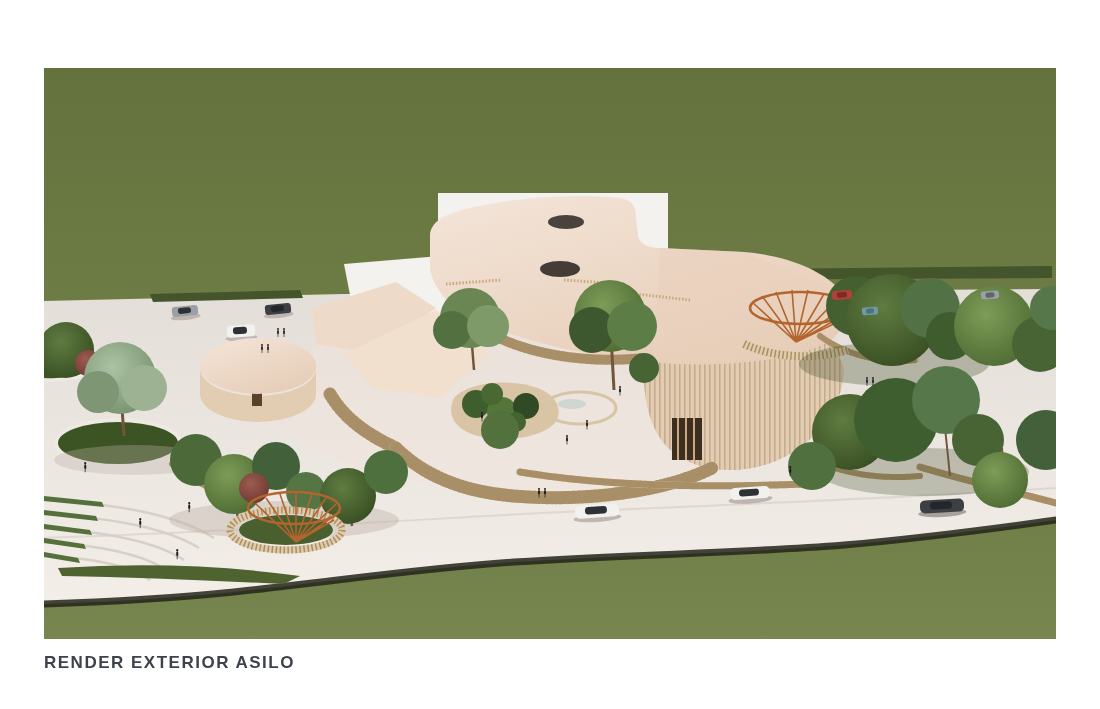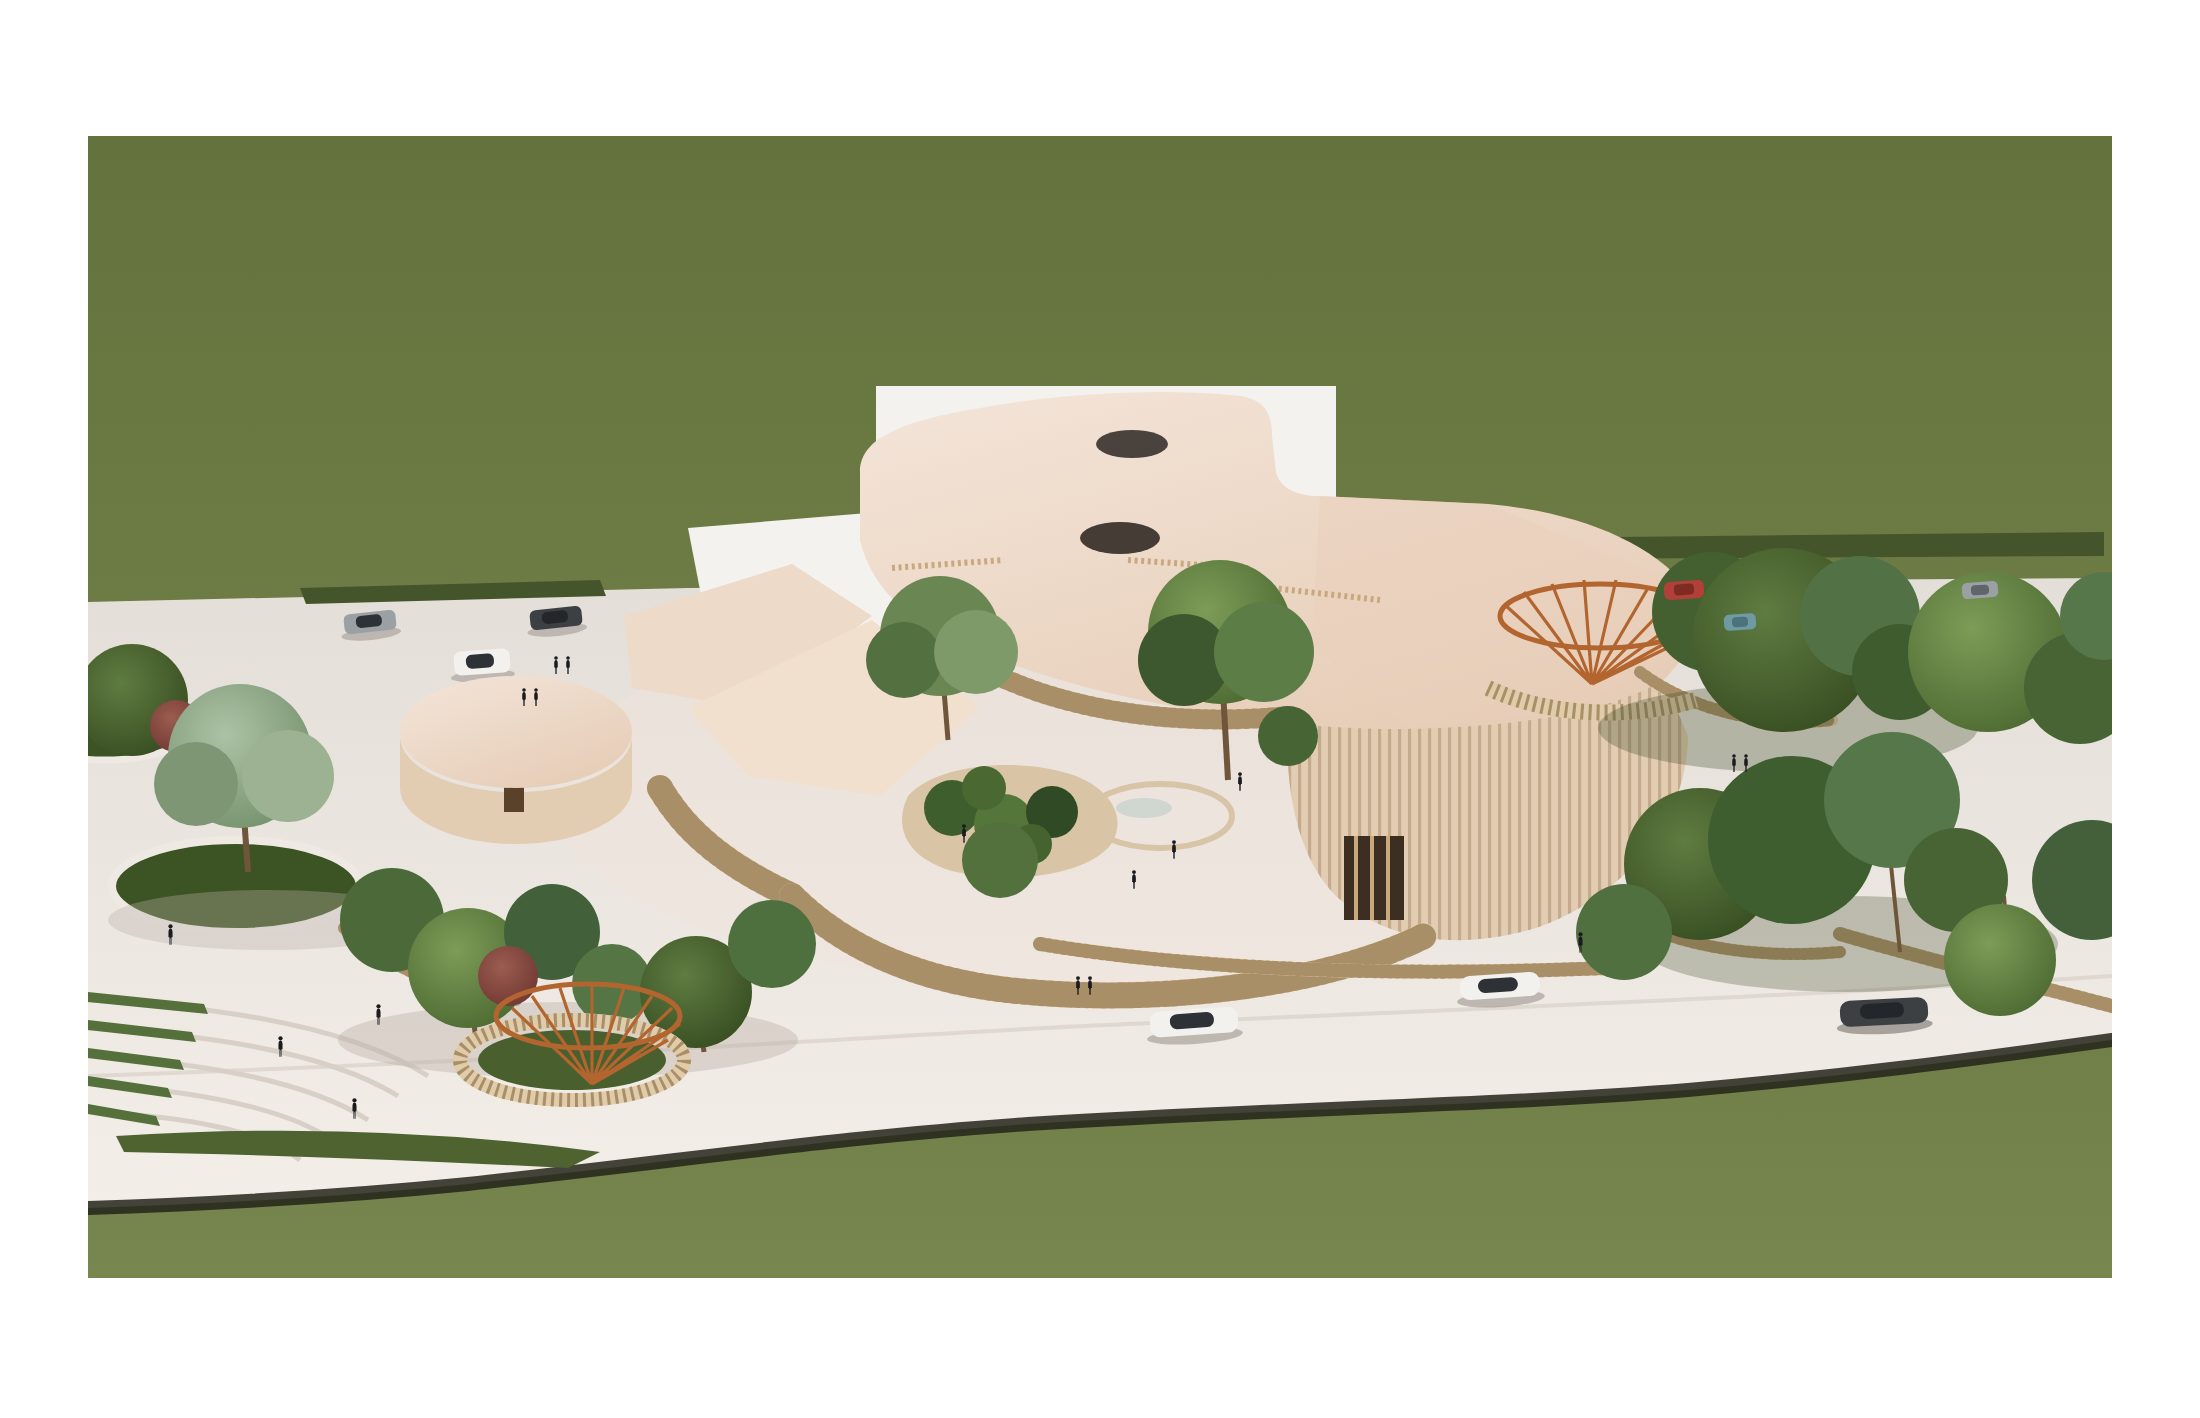--- a/index.html
+++ b/index.html
@@ -348,14 +348,15 @@
         <use href="#person" x="521" y="367" width="4" height="10"></use>
         <use href="#person" x="541" y="352" width="4" height="10"></use>
         <use href="#person" x="574" y="318" width="4" height="10"></use>
         <use href="#person" x="744" y="398" width="4.5" height="11"></use>
         <use href="#person" x="821" y="309" width="4" height="9.5"></use>
         <use href="#person" x="827" y="309" width="4" height="9.5"></use>
       </g>
     </svg>
   </div>
 
+  <div id="caption">RENDER EXTERIOR ASILO</div>
 
 </div>
 
 </body></html>

